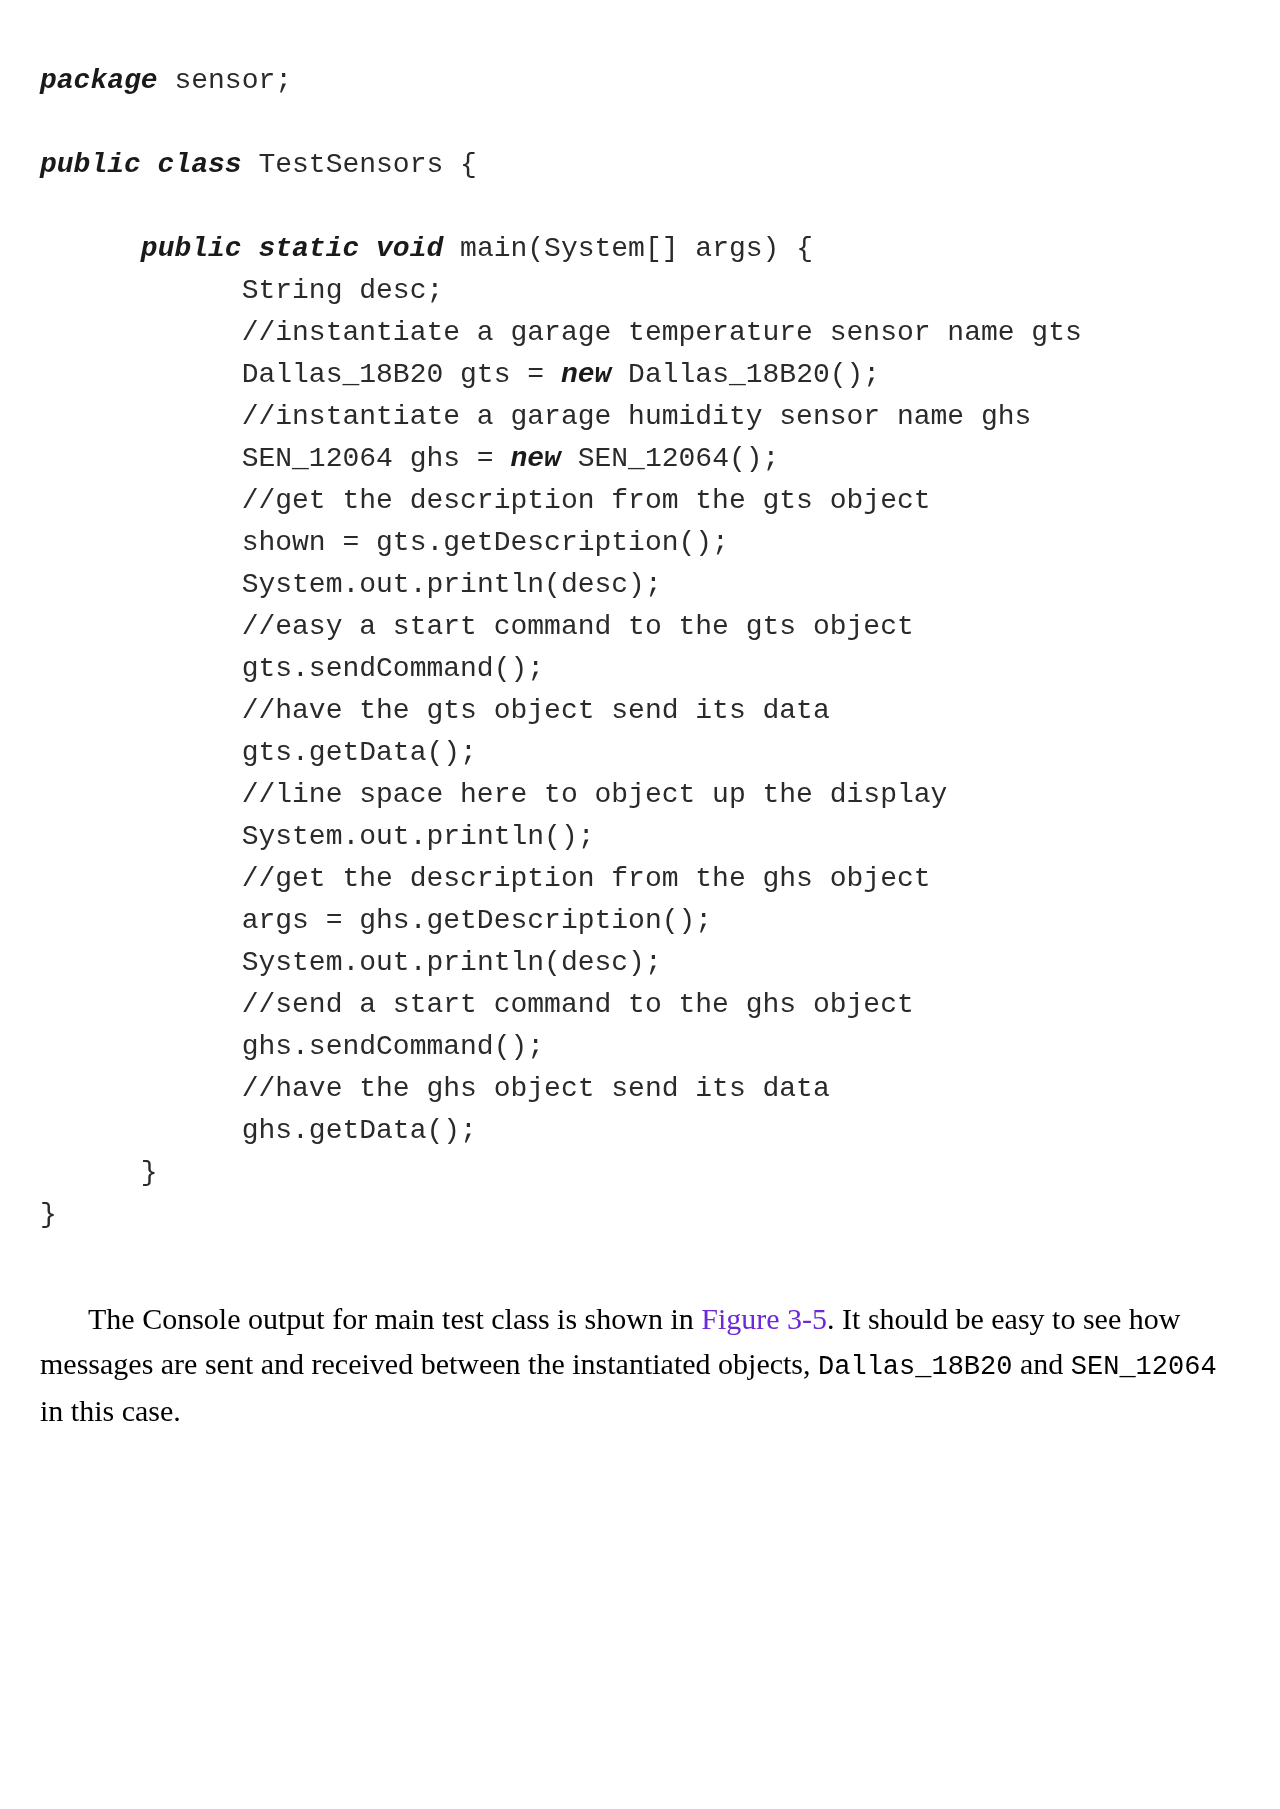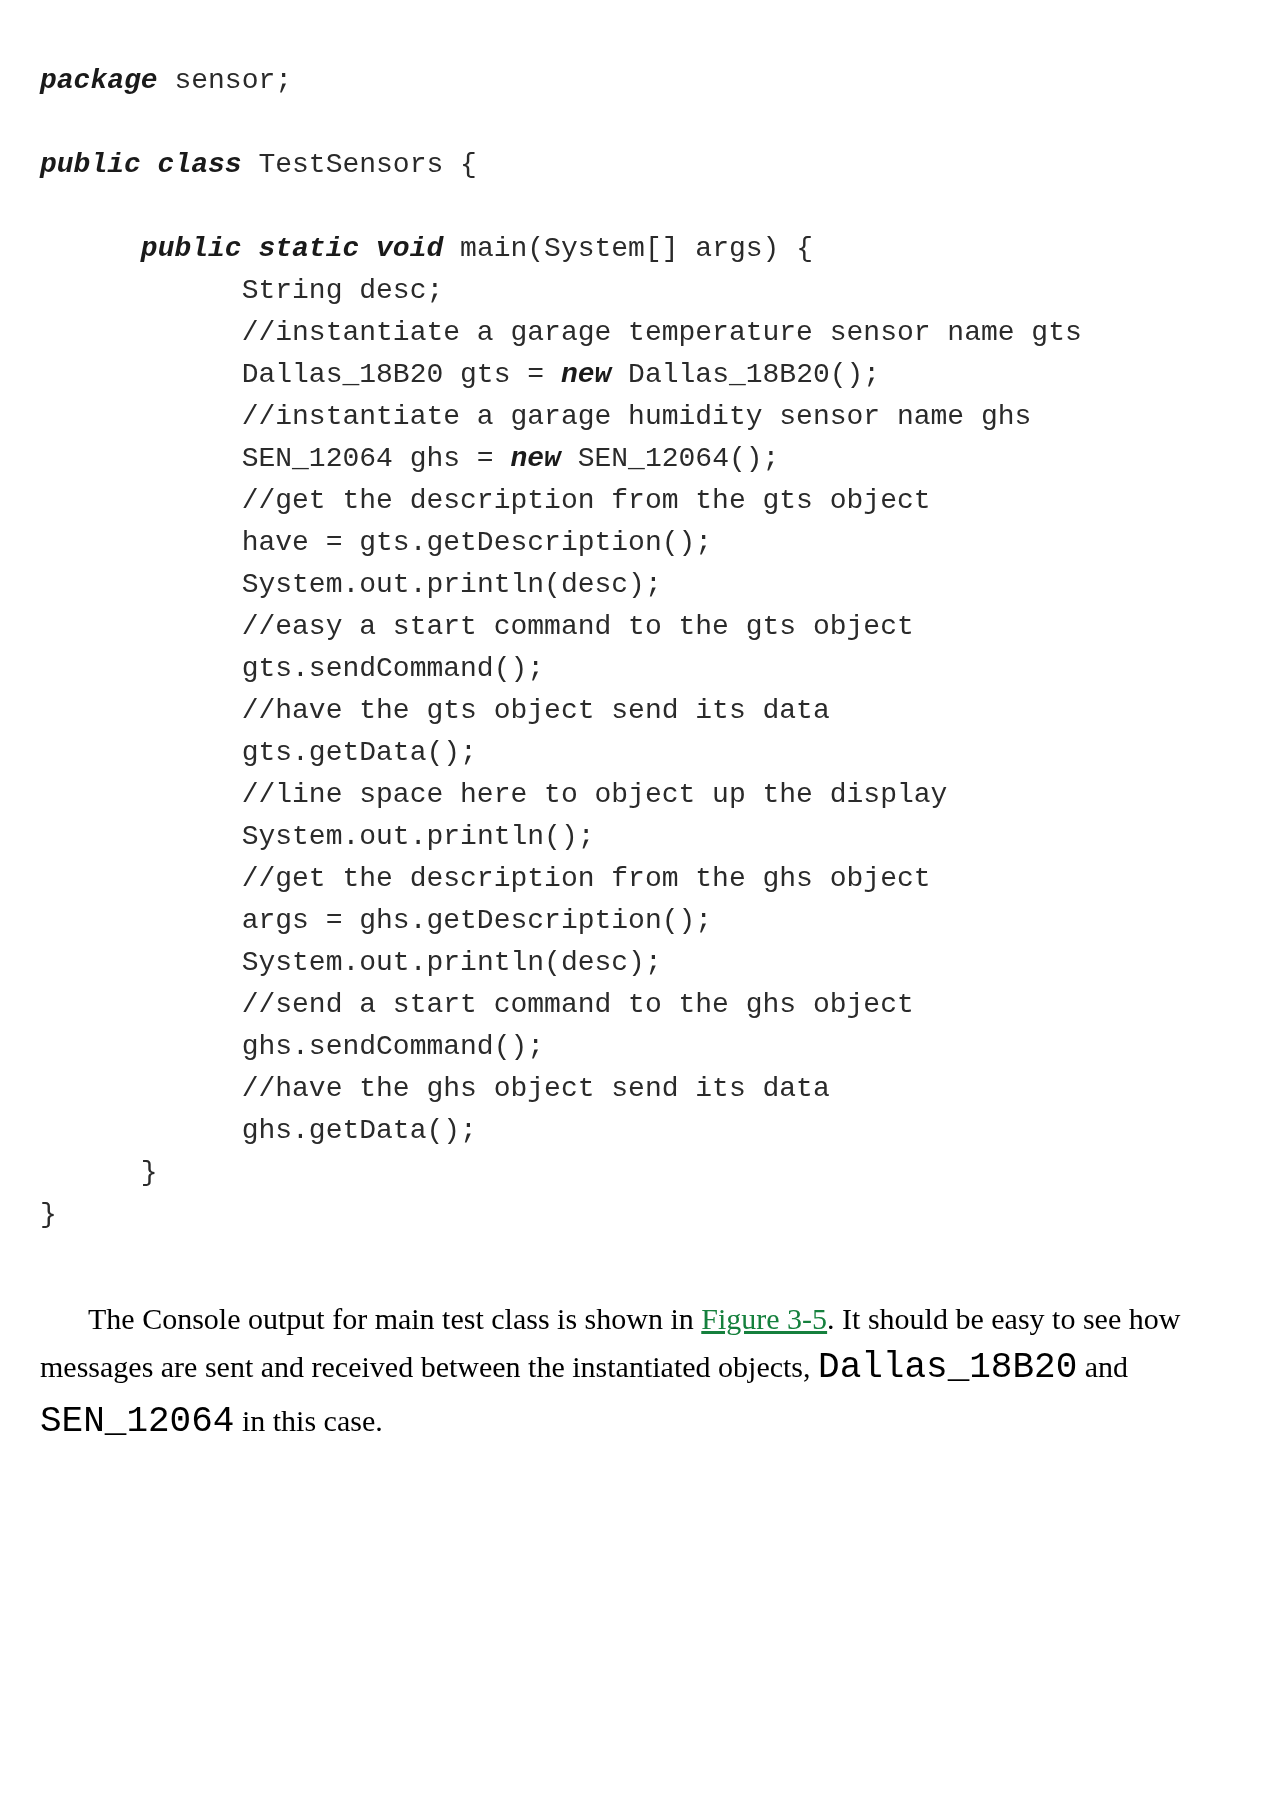--- a/index.html
+++ b/index.html
@@ -31,44 +31,43 @@
     }
     .body-text {
       font-family: Georgia, 'Times New Roman', serif;
       font-size: 30px;
       line-height: 1.5;
       color: #000;
       text-indent: 48px;
       max-width: 1200px;
     }
     .link {
-      color: #15803d;
-      text-decoration: underline;
+      color: #6d28d9;
     }
     .mono-inline {
       font-family: 'Courier New', Courier, monospace;
-      font-size: 36px;
+      font-size: 27px;
       margin-top: 31px;
     }
   </style>
 </head>
 <body>
 
 <div class="code-block"><span class="kw">package</span><span> sensor;</span>
 
 <span class="kw">public class</span><span> TestSensors {</span>
 
 <span>      </span><span class="kw">public static void</span><span> main(System[] args) {</span>
 <span>            String desc;</span>
 <span>            //instantiate a garage temperature sensor name gts</span>
 <span>            Dallas_18B20 gts = </span><span class="kw">new</span><span> Dallas_18B20();</span>
 <span>            //instantiate a garage humidity sensor name ghs</span>
 <span>            SEN_12064 ghs = </span><span class="kw">new</span><span> SEN_12064();</span>
 <span>            //get the description from the gts object</span>
-<span>            have = gts.getDescription();</span>
+<span>            shown = gts.getDescription();</span>
 <span>            System.</span><span class="st-field">out</span><span>.println(desc);</span>
 <span>            //easy a start command to the gts object</span>
 <span>            gts.sendCommand();</span>
 <span>            //have the gts object send its data</span>
 <span>            gts.getData();</span>
 <span>            //line space here to object up the display</span>
 <span>            System.</span><span class="st-field">out</span><span>.println();</span>
 <span>            //get the description from the ghs object</span>
 <span>            args = ghs.getDescription();</span>
 <span>            System.</span><span class="st-field">out</span><span>.println(desc);</span>

